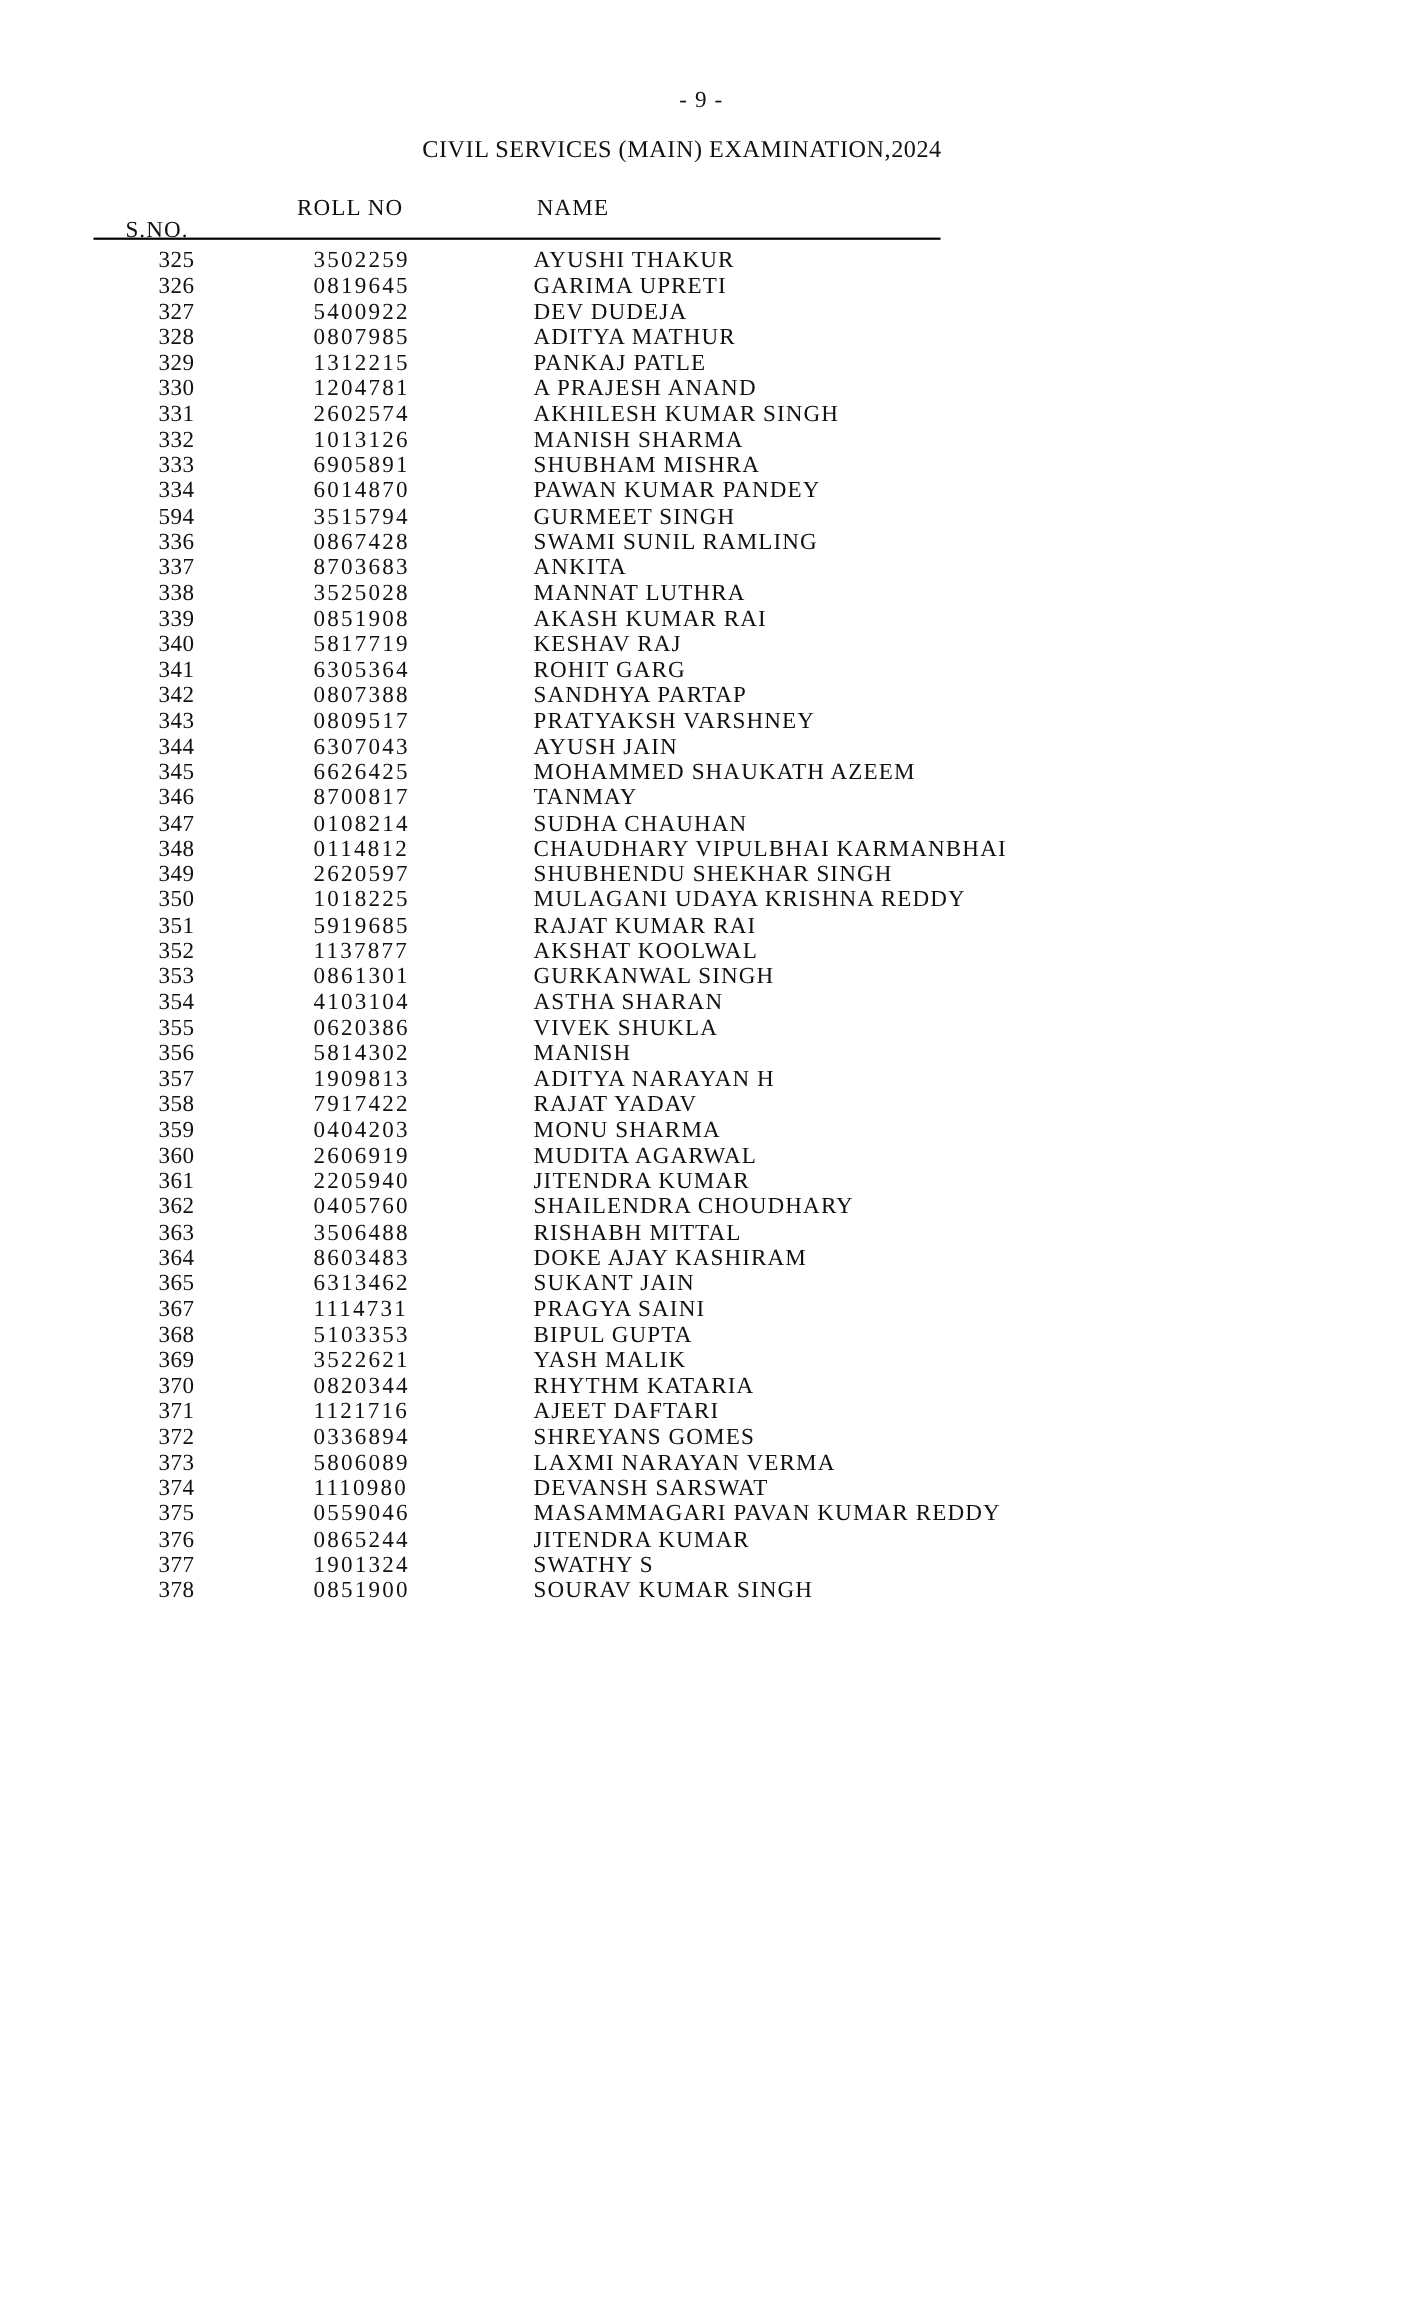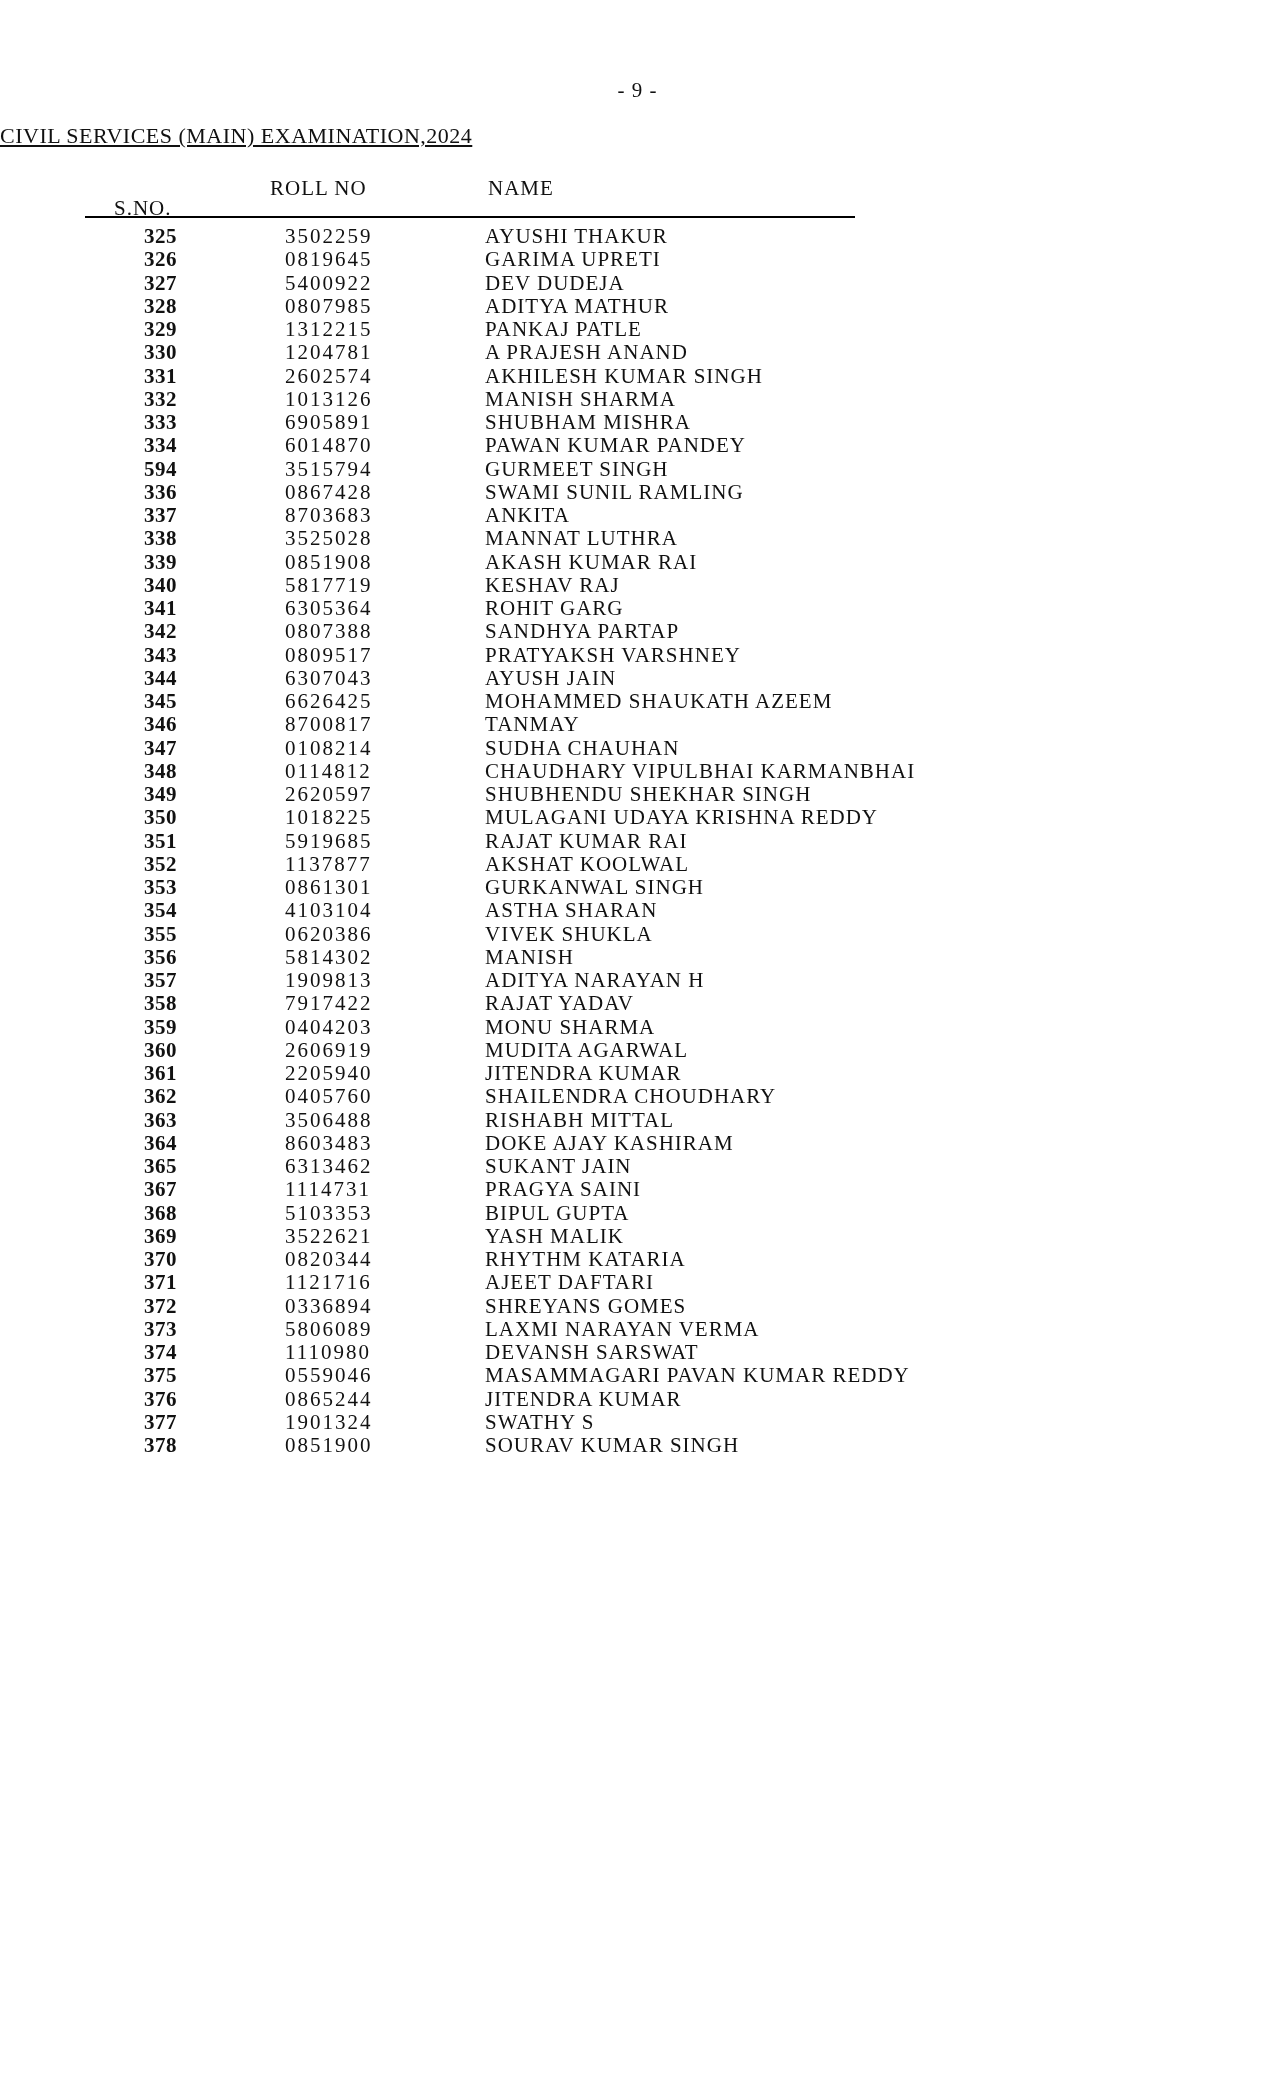--- a/index.html
+++ b/index.html
@@ -19,24 +19,23 @@
     width: 1275px;
     text-align: center;
     font-size: 21px;
     letter-spacing: 1px;
   }
   .doc-title {
     position: absolute;
     top: 123px;
     left: 0;
     width: 1240px;
-    text-align: left;
+    text-align: center;
     font-size: 22px;
     letter-spacing: 0.5px;
-    text-decoration: underline;
   }
   .col-header {
     position: absolute;
     top: 176px;
     font-size: 21px;
     letter-spacing: 1px;
     white-space: nowrap;
   }
   .col-header.sno  { left: 114px; margin-top: 20px; }
   .col-header.roll { left: 270px; font-family: Liberation Serif, serif; }
@@ -56,21 +55,21 @@
     width: 1275px;
   }
   .row {
     position: relative;
     height: 23.25px;
     line-height: 23.25px;
     font-size: 21px;
     white-space: nowrap;
   }
   .cell { position: absolute; top: 0; }
-  .cell.sno  { left: 85px; width: 92px; text-align: right; letter-spacing: 0.5px; font-weight: bold; }
+  .cell.sno  { left: 85px; width: 92px; text-align: right; letter-spacing: 0.5px; }
   .cell.roll { left: 285px; letter-spacing: 2px; }
   .cell.name { left: 485px; letter-spacing: 1px; }
 </style>
 </head>
 <body>
 
 <div class="page-number">- 9 -</div>
 
 <div class="doc-title">CIVIL SERVICES (MAIN) EXAMINATION,2024</div>
 

